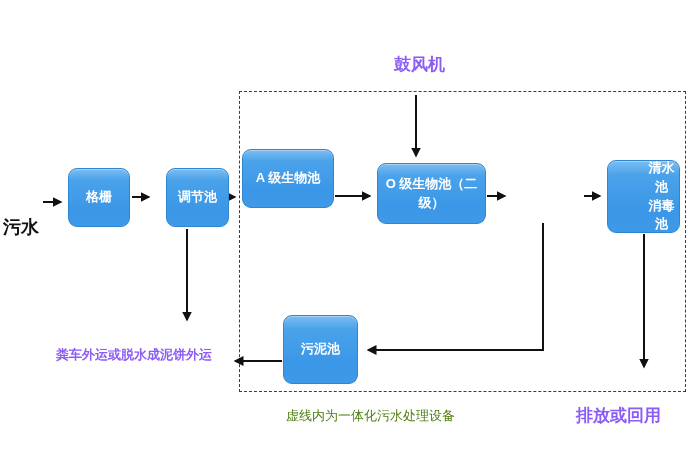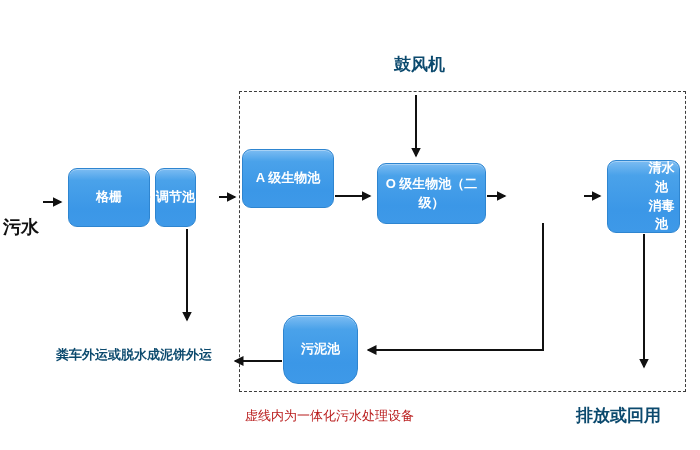--- a/index.html
+++ b/index.html
@@ -14,22 +14,22 @@
     border:1px solid #2e85d0;
     border-radius:9px;
     color:#ffffff;
     display:flex;flex-direction:column;align-items:center;justify-content:center;
     text-align:center;font-weight:bold;font-size:13px;line-height:1.45;
     box-shadow:inset 0 1px 0 rgba(255,255,255,.35);
     box-sizing:border-box;
   }
   .node.small-font{font-size:13px;}
   .plain-label{position:absolute;color:#111;font-weight:bold;font-size:18px;white-space:nowrap;}
-  .blue-label{position:absolute;color:#0c4a6e;font-weight:bold;font-size:16px;white-space:nowrap;}
-  .note-label{position:absolute;color:#b91c1c;font-weight:normal;font-size:13px;white-space:nowrap;}
+  .blue-label{position:absolute;color:#8b5cf6;font-weight:bold;font-size:16px;white-space:nowrap;}
+  .note-label{position:absolute;color:#4d7c0f;font-weight:normal;font-size:13px;white-space:nowrap;margin-left:41px;}
   .dashed-box{
     position:absolute;left:239px;top:91px;width:447px;height:301px;
     border:1px dashed #3c3c3c;box-sizing:border-box;background:transparent;
   }
 </style>
 </head>
 <body>
 
 <div id="canvas">
 
@@ -59,39 +59,39 @@
   <div class="plain-label" style="left:3px;top:191px;margin-top:24px;">污水</div>
 
   <div class="blue-label" style="left:394px;top:53px;font-size:17px;">鼓风机</div>
 
   <div class="blue-label" style="left:56px;top:346px;font-size:13px;">粪车外运或脱水成泥饼外运</div>
 
   <div class="note-label" style="left:245px;top:407px;">虚线内为一体化污水处理设备</div>
 
   <div class="blue-label" style="left:576px;top:404px;font-size:17px;">排放或回用</div>
 
-  <div class="node" style="left:68px;top:168px;width:82px;height:59px;">
+  <div class="node" style="left:68px;top:168px;width:62px;height:59px;">
     <span>格栅</span>
   </div>
 
-  <div class="node" style="left:155px;top:168px;width:41px;height:59px;text-align:center;">
+  <div class="node" style="left:166px;top:168px;width:63px;height:59px;text-align:center;">
     <span>调节池</span>
   </div>
 
   <div class="node" style="left:242px;top:149px;width:92px;height:59px;">
     <span>A 级生物池</span>
   </div>
 
   <div class="node small-font" style="left:377px;top:163px;width:109px;height:61px;">
     <span>O 级生物池（二级）</span>
   </div>
 
 
   <div class="node" style="left:607px;top:160px;width:73px;height:73px;padding-left:36px;">
     <span>清水池</span>
     <span>消毒池</span>
   </div>
 
-  <div class="node" style="left:283px;top:315px;width:75px;height:69px;border-radius:15px;">
+  <div class="node" style="left:283px;top:315px;width:75px;height:69px;">
     <span>污泥池</span>
   </div>
 
 </div>
 
 </body></html>

